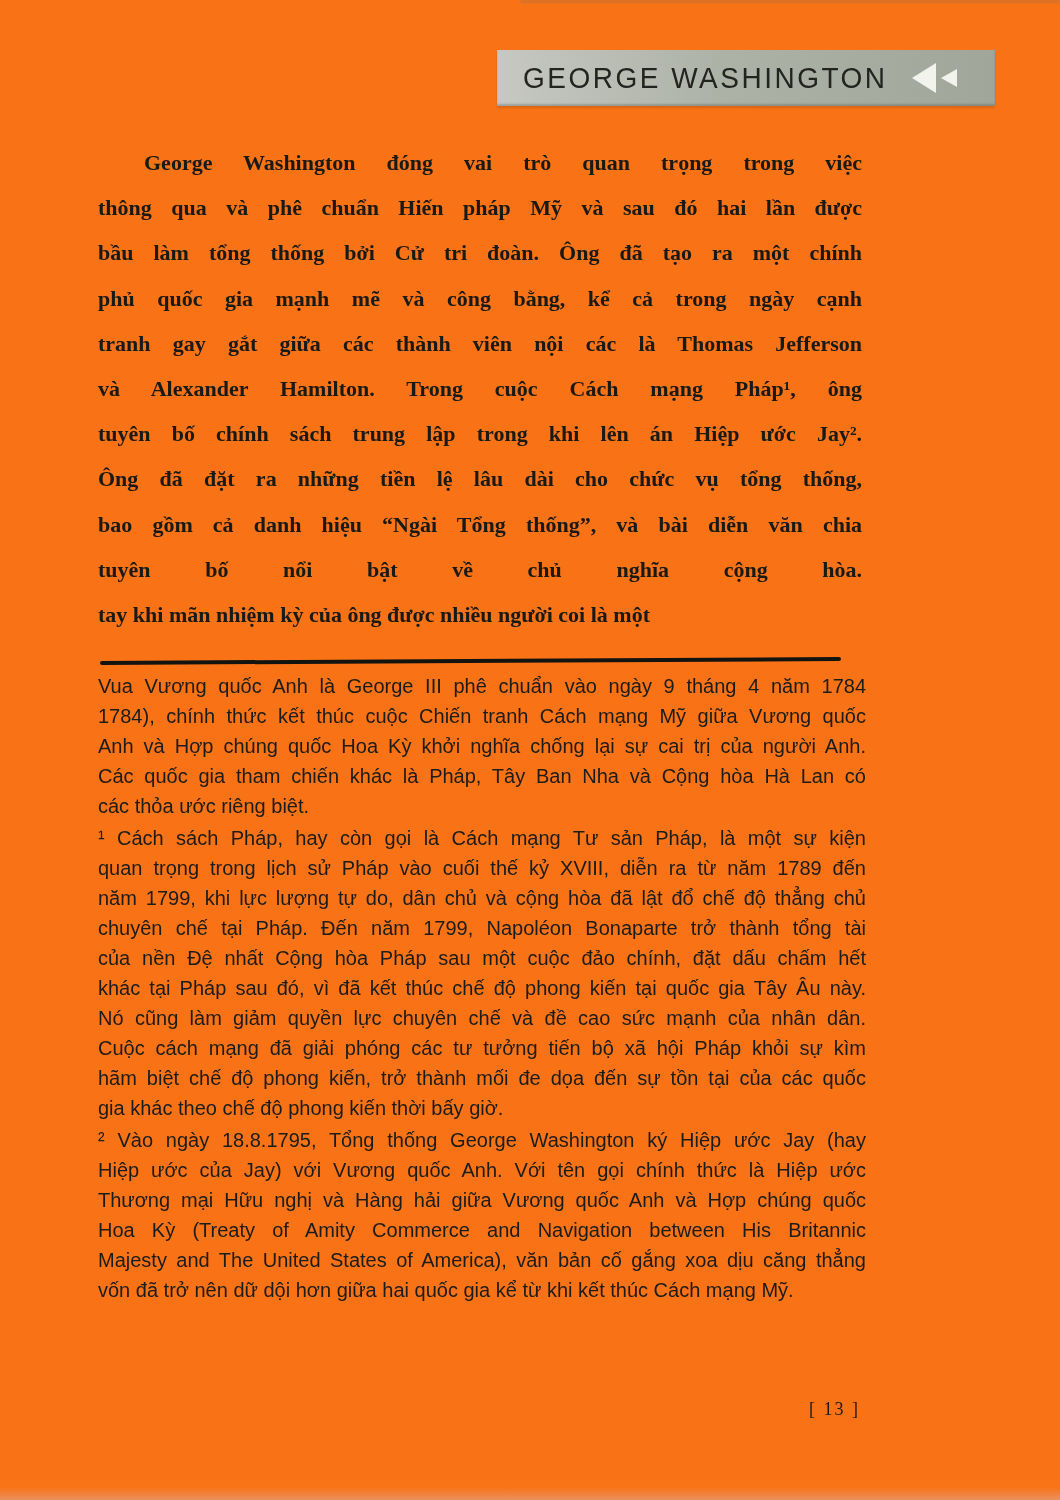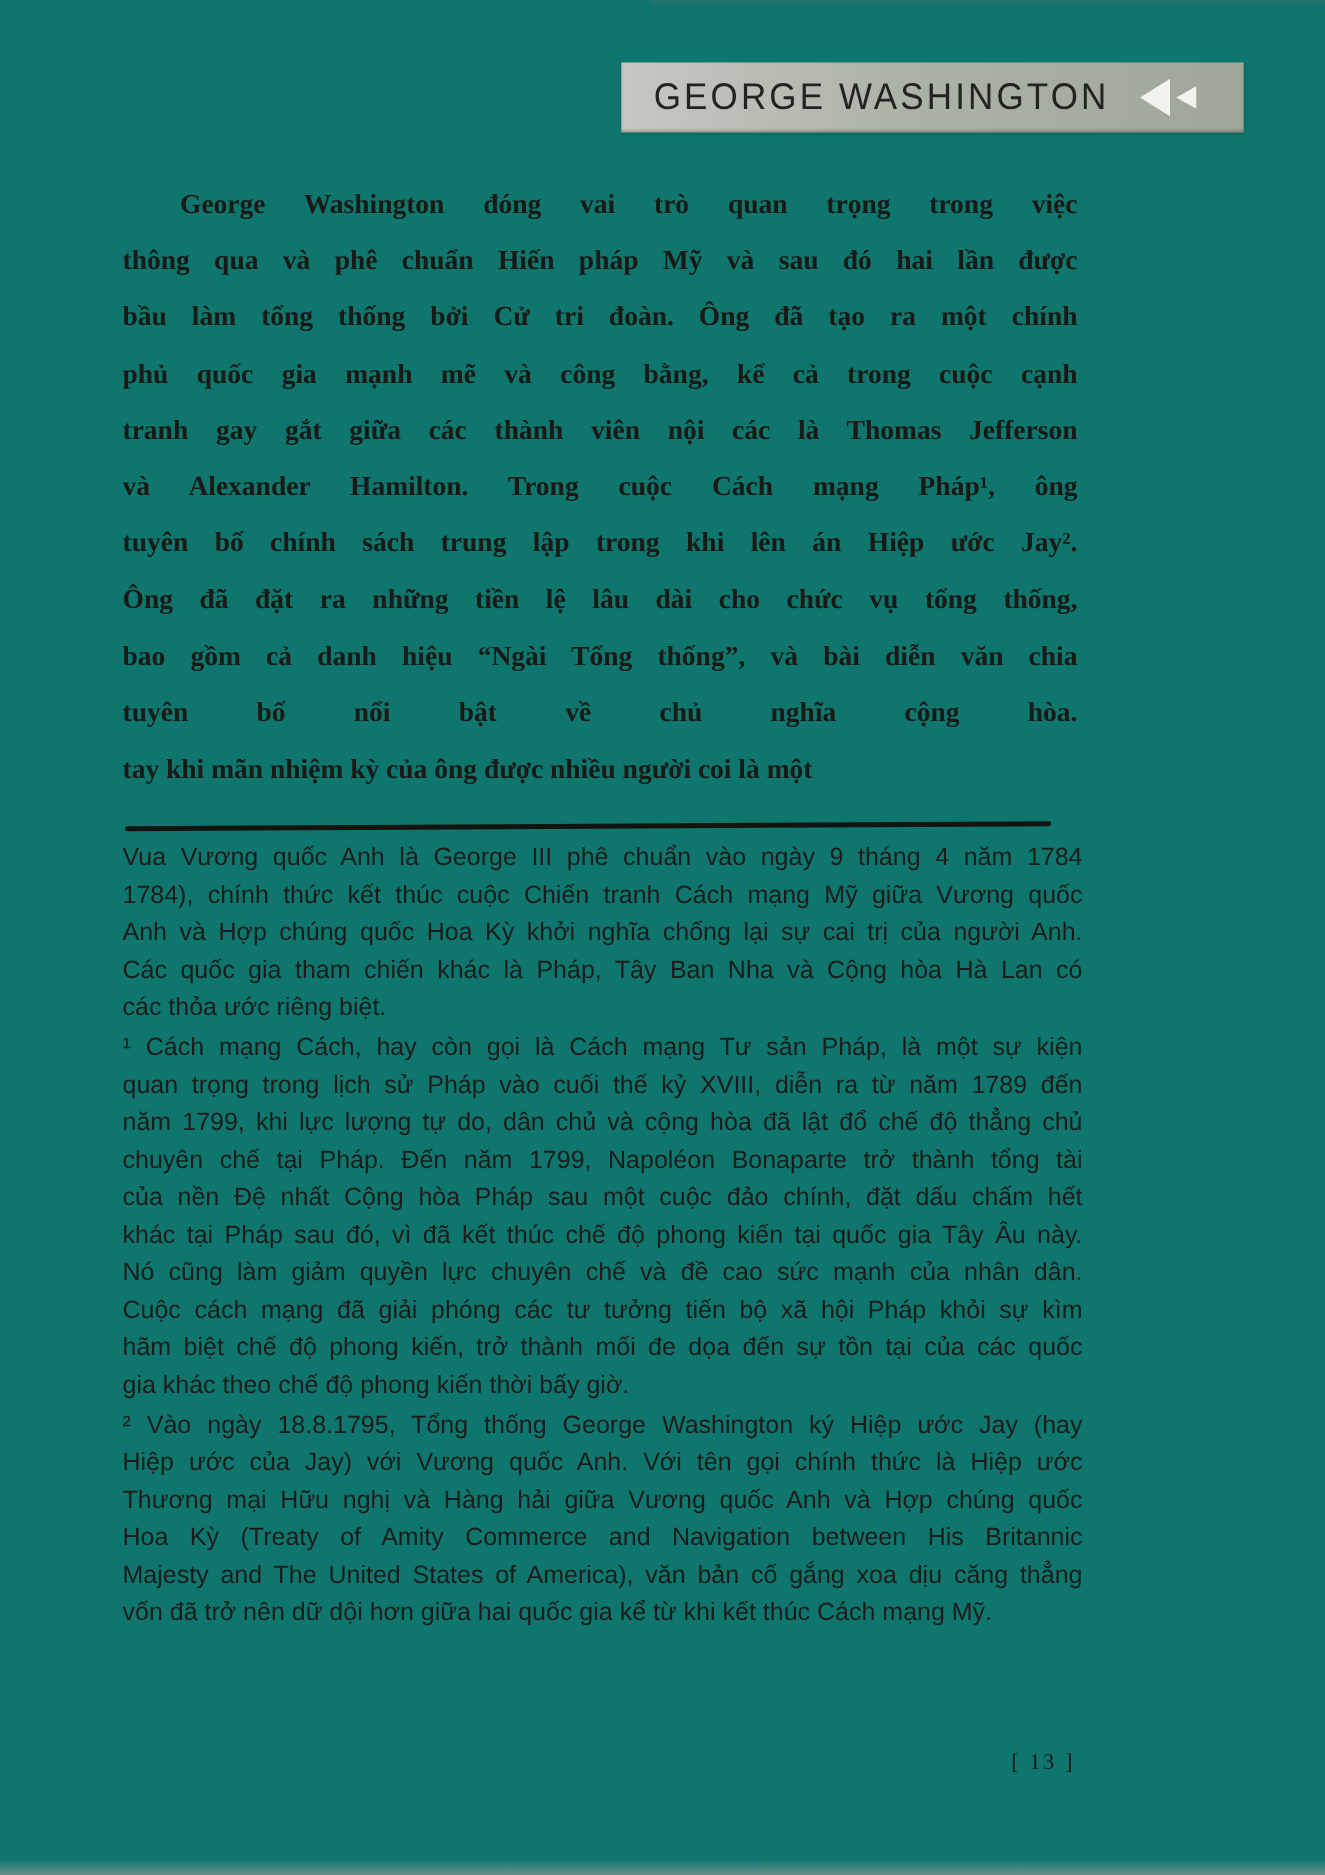--- a/index.html
+++ b/index.html
@@ -1,19 +1,19 @@
 <!DOCTYPE html>
 <html><head>
 <meta charset="utf-8">
 <style>
   html,body { margin:0; padding:0; }
   .page {
     position:relative;
     width:1060px; height:1500px;
-    background:#0f766e;
+    background:#f97316;
     overflow:hidden;
     font-kerning:normal;
   }
   
   .scan-top {
     position:absolute; top:0; left:520px; width:540px; height:3px;
     background:rgba(110,110,105,0.28); filter:blur(1px);
   }
   .scan-bottom {
     position:absolute; bottom:0; left:0; width:100%; height:13px;
@@ -84,21 +84,21 @@
   </div>
 
   <div class="body-text">
 
       <div class="line">George Washington đóng vai trò quan trọng trong việc</div>
 
       <div class="line">thông qua và phê chuẩn Hiến pháp Mỹ và sau đó hai lần được</div>
 
       <div class="line">bầu làm tổng thống bởi Cử tri đoàn. Ông đã tạo ra một chính</div>
 
-      <div class="line">phủ quốc gia mạnh mẽ và công bằng, kể cả trong cuộc cạnh</div>
+      <div class="line">phủ quốc gia mạnh mẽ và công bằng, kể cả trong ngày cạnh</div>
 
       <div class="line">tranh gay gắt giữa các thành viên nội các là Thomas Jefferson</div>
 
       <div class="line">và Alexander Hamilton. Trong cuộc Cách mạng Pháp¹, ông</div>
 
       <div class="line">tuyên bố chính sách trung lập trong khi lên án Hiệp ước Jay².</div>
 
       <div class="line">Ông đã đặt ra những tiền lệ lâu dài cho chức vụ tổng thống,</div>
 
       <div class="line">bao gồm cả danh hiệu “Ngài Tổng thống”, và bài diễn văn chia</div>
@@ -119,21 +119,21 @@
         <div class="line">1784), chính thức kết thúc cuộc Chiến tranh Cách mạng Mỹ giữa Vương quốc</div>
 
         <div class="line">Anh và Hợp chúng quốc Hoa Kỳ khởi nghĩa chống lại sự cai trị của người Anh.</div>
 
         <div class="line">Các quốc gia tham chiến khác là Pháp, Tây Ban Nha và Cộng hòa Hà Lan có</div>
 
         <div class="line">các thỏa ước riêng biệt.</div>
       </div>
     <div class="fn-block">
 
-        <div class="line">¹ Cách mạng Cách, hay còn gọi là Cách mạng Tư sản Pháp, là một sự kiện</div>
+        <div class="line">¹ Cách sách Pháp, hay còn gọi là Cách mạng Tư sản Pháp, là một sự kiện</div>
 
         <div class="line">quan trọng trong lịch sử Pháp vào cuối thế kỷ XVIII, diễn ra từ năm 1789 đến</div>
 
         <div class="line">năm 1799, khi lực lượng tự do, dân chủ và cộng hòa đã lật đổ chế độ thẳng chủ</div>
 
         <div class="line">chuyên chế tại Pháp. Đến năm 1799, Napoléon Bonaparte trở thành tổng tài</div>
 
         <div class="line">của nền Đệ nhất Cộng hòa Pháp sau một cuộc đảo chính, đặt dấu chấm hết</div>
 
 

